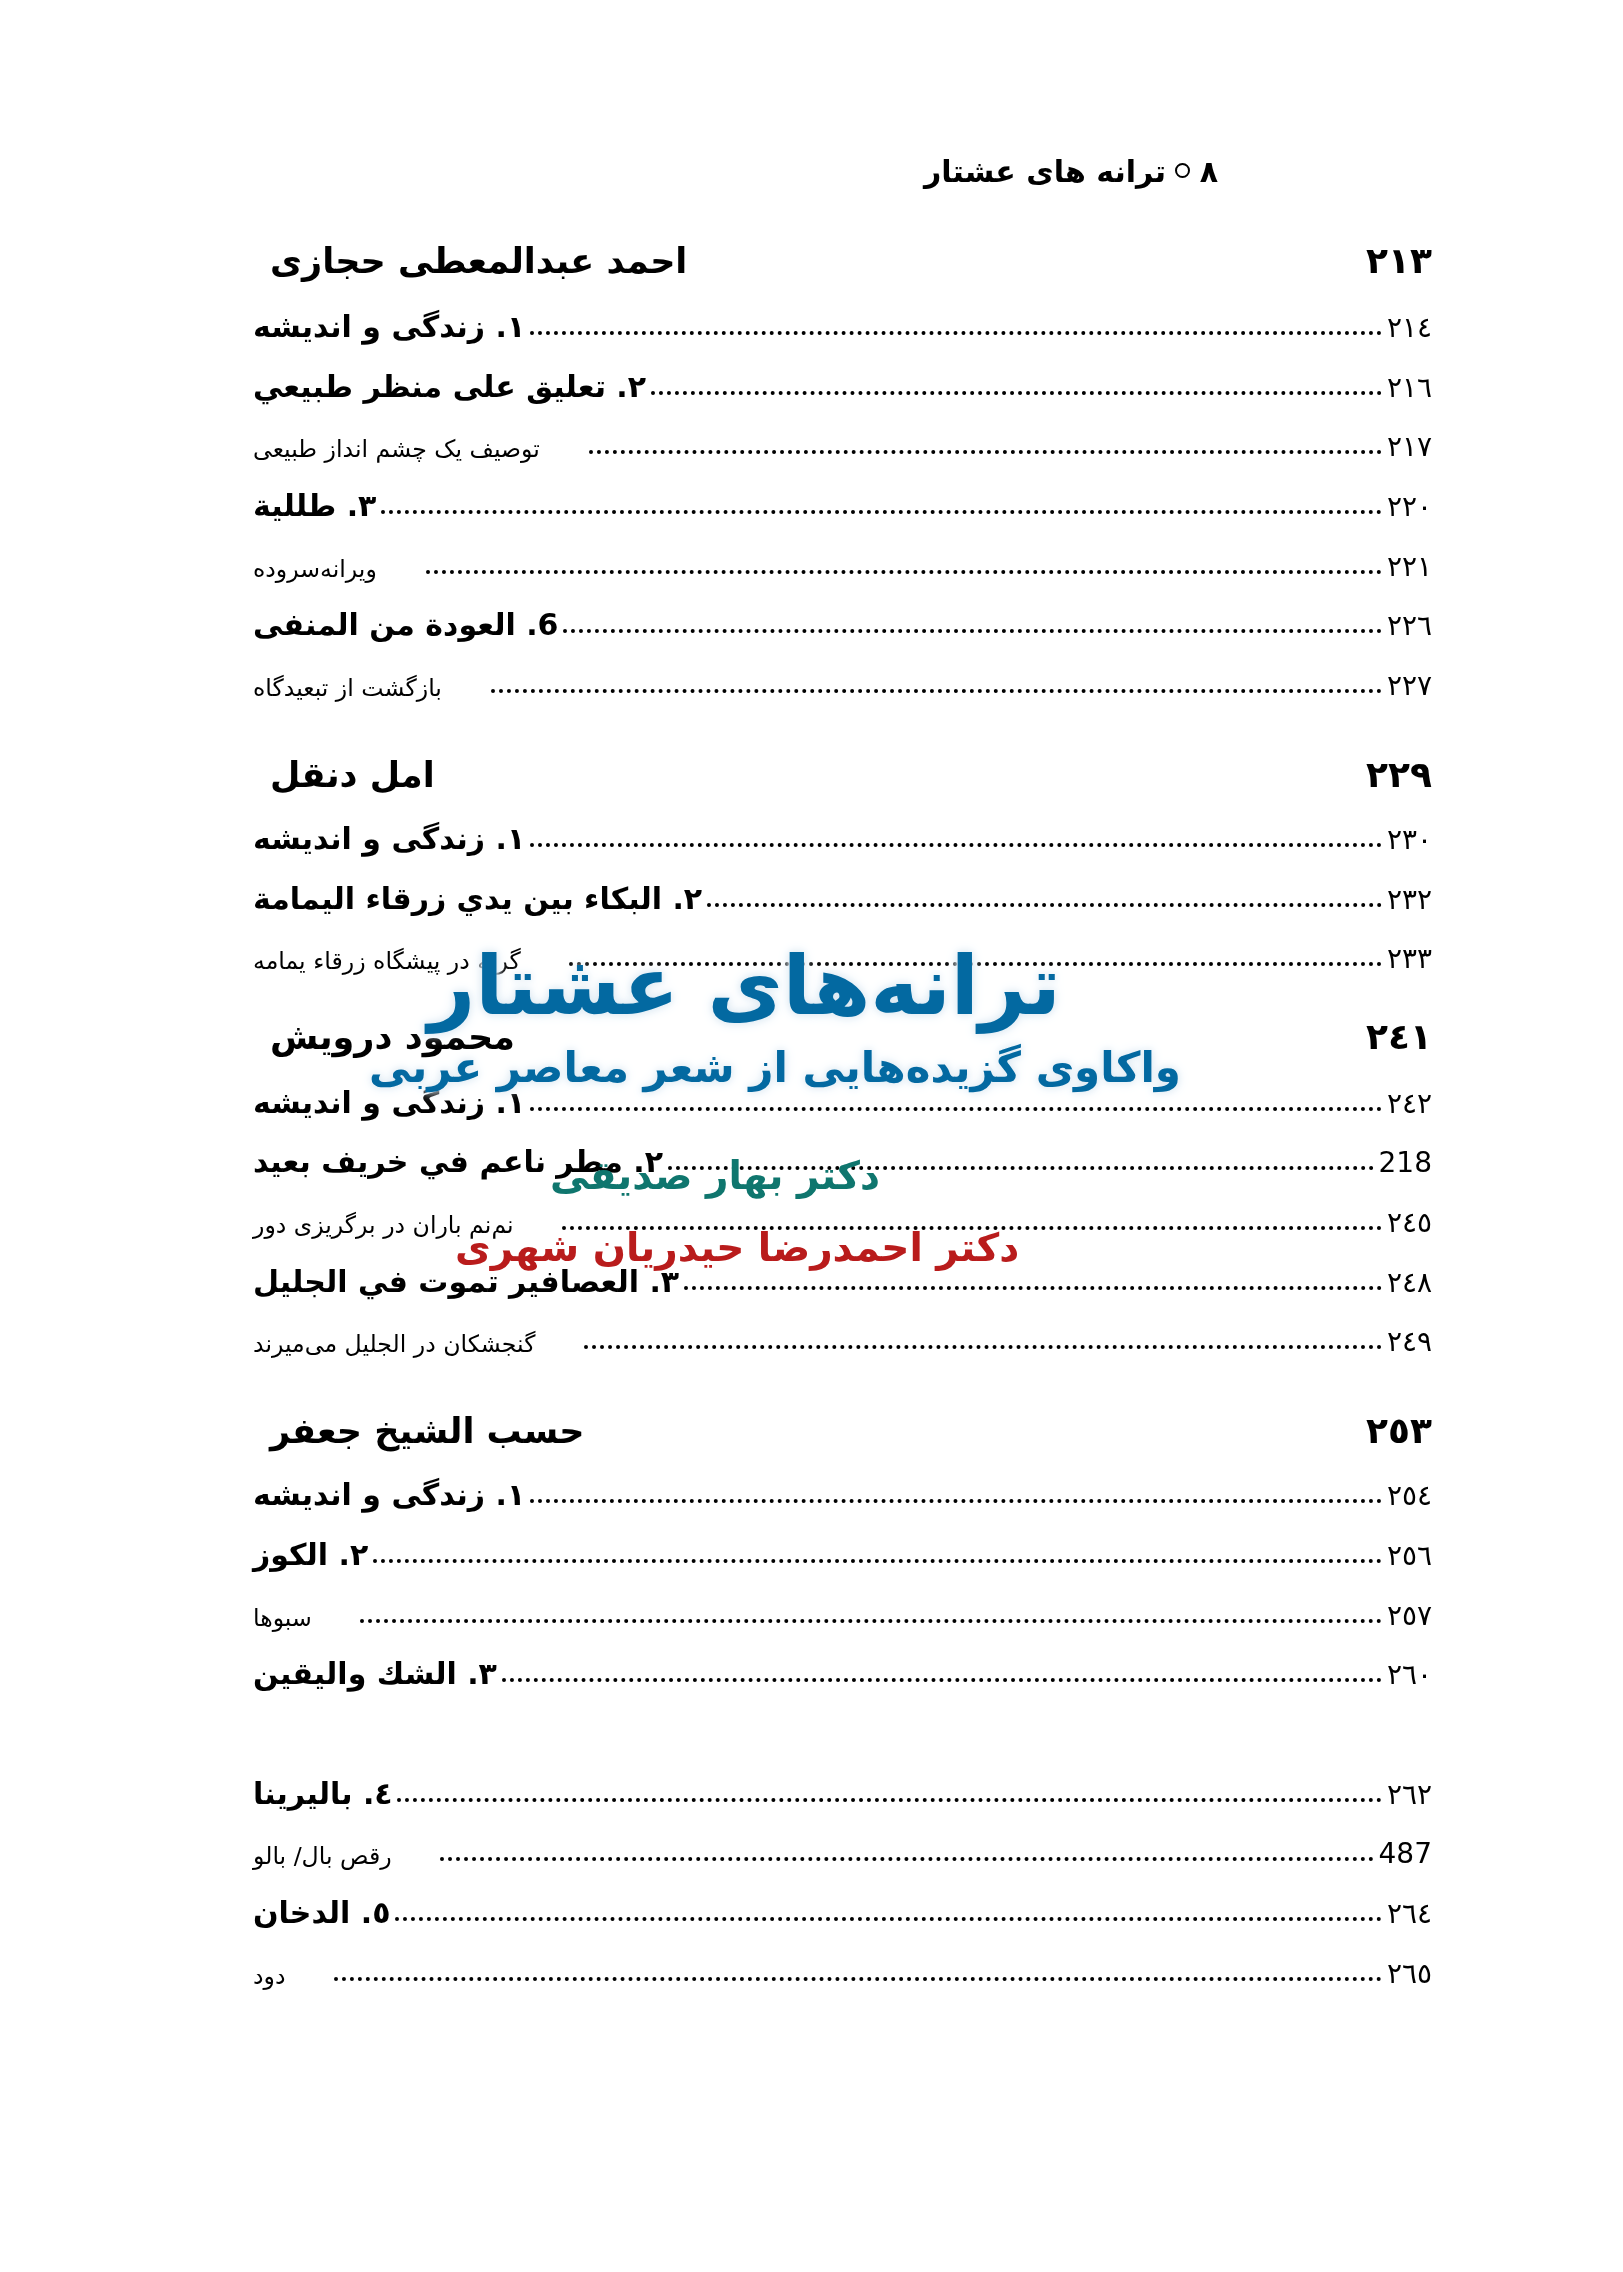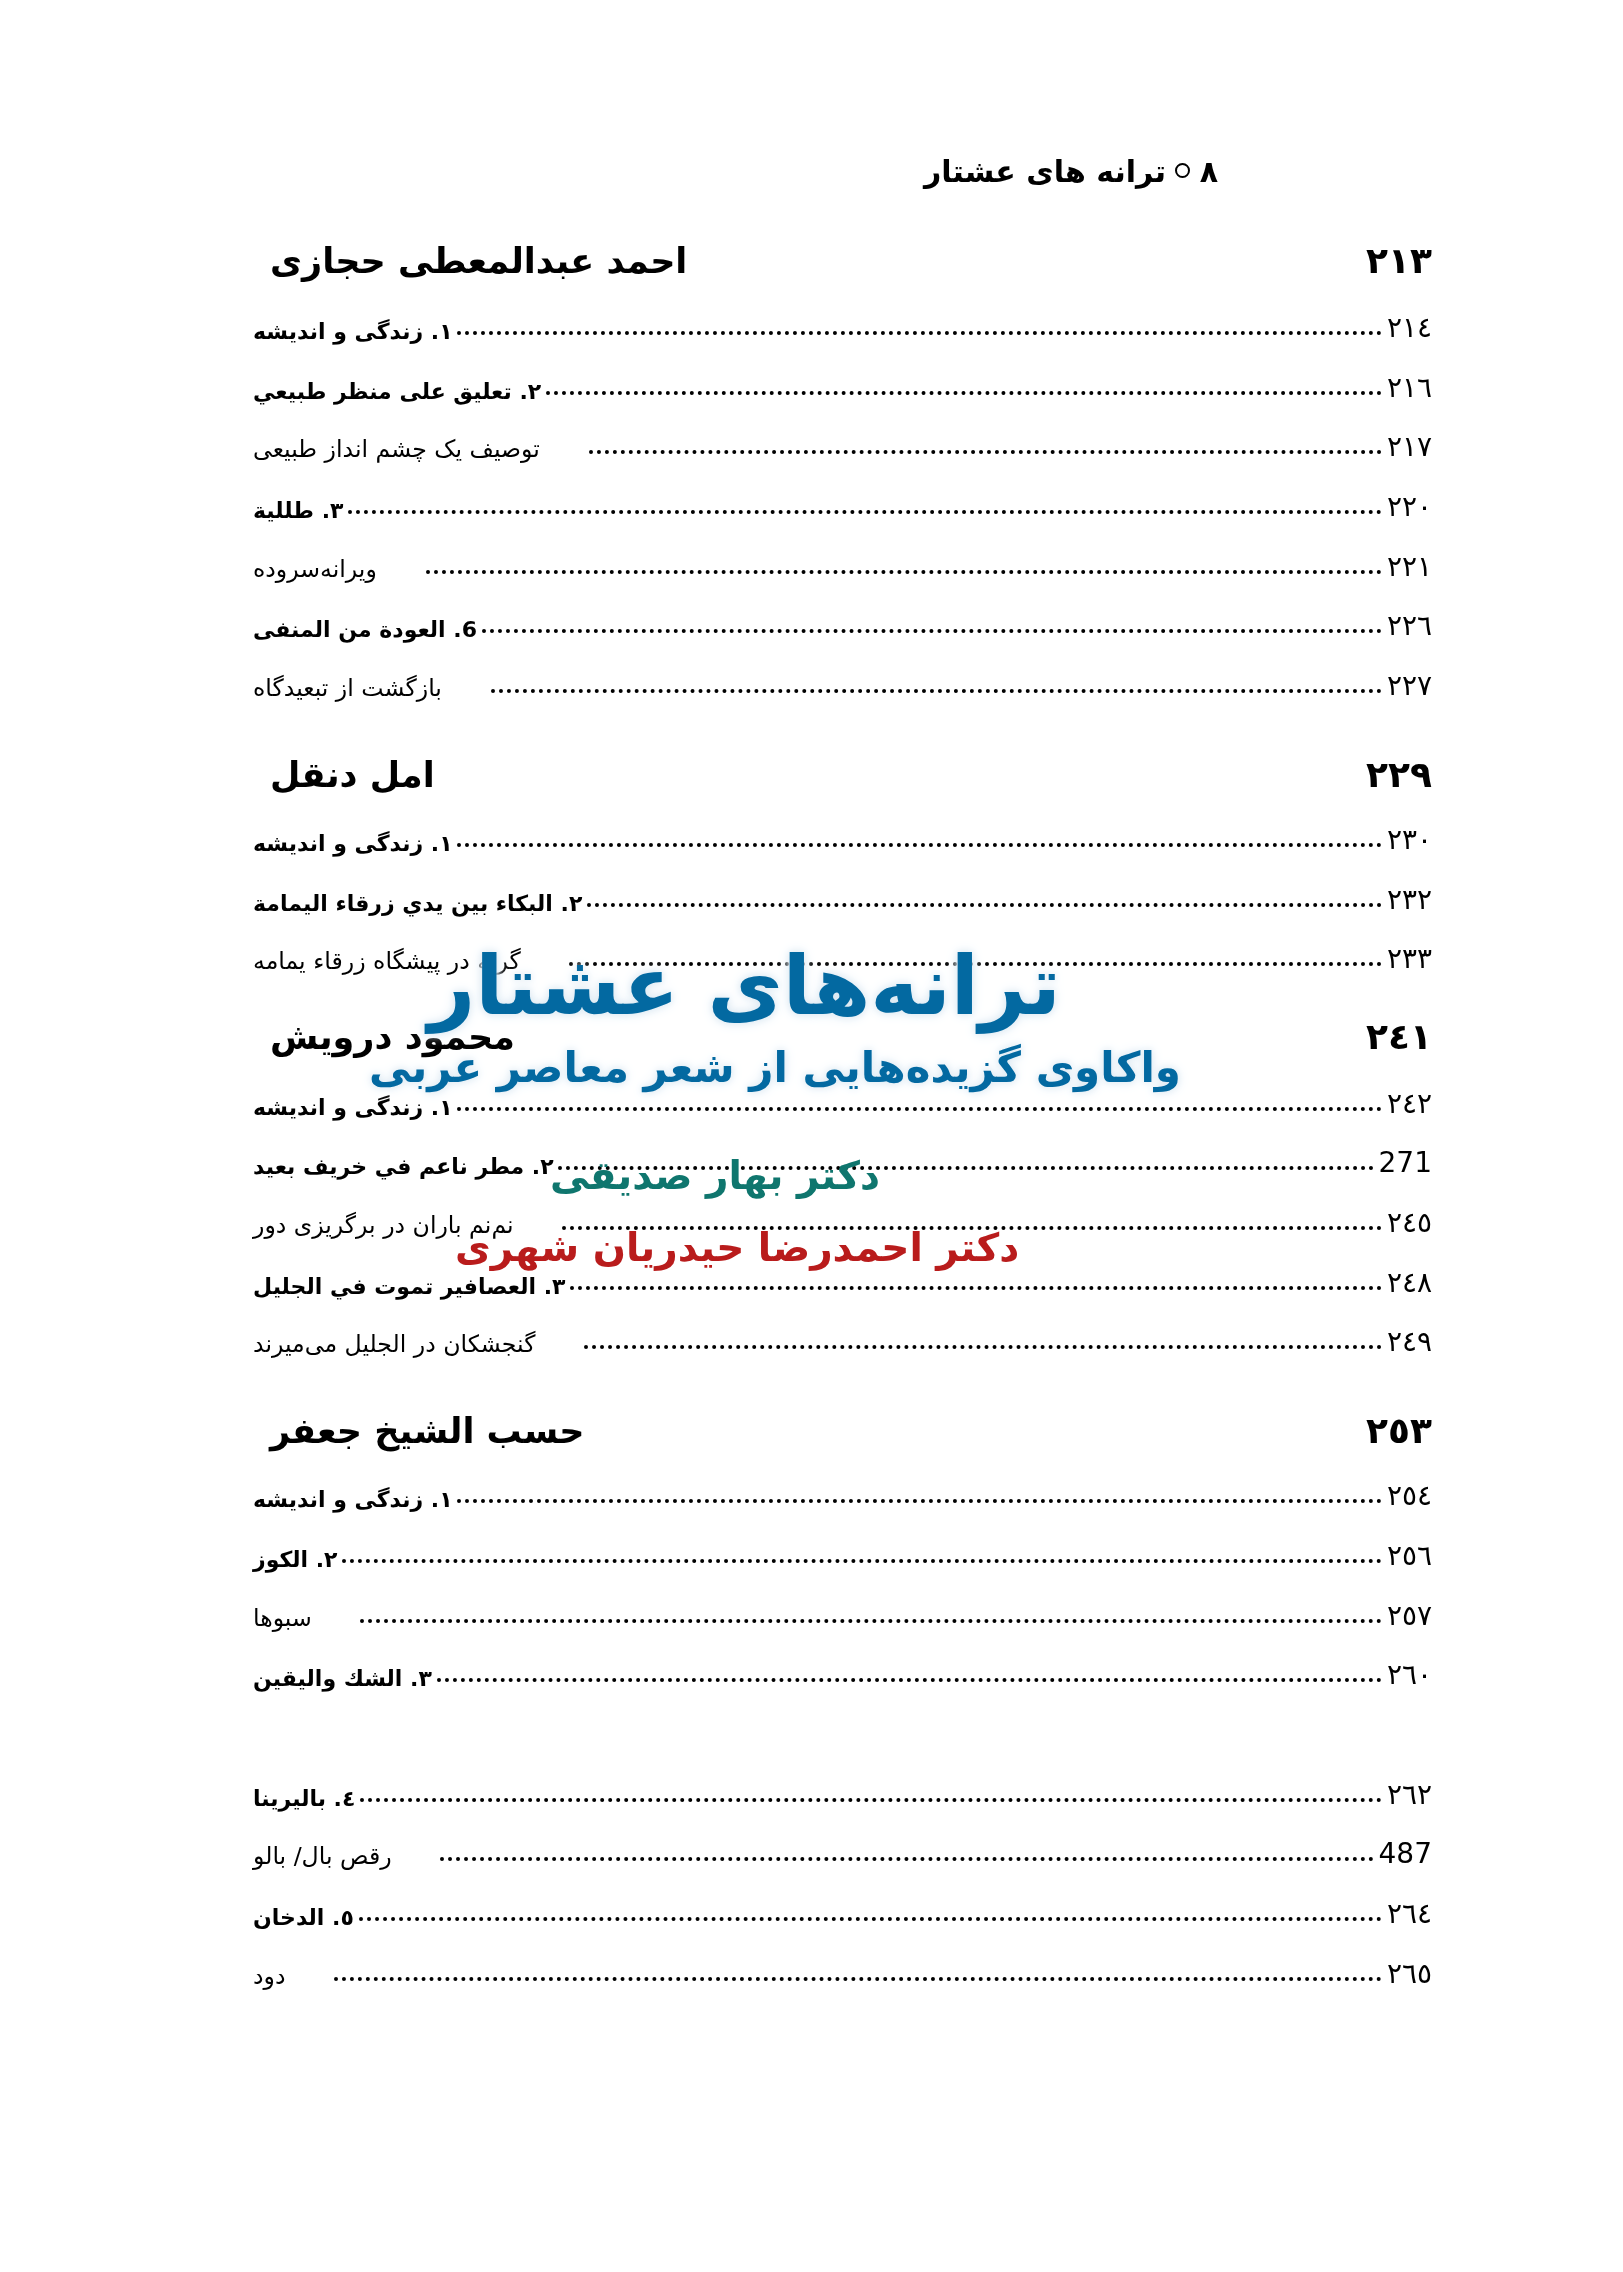--- a/index.html
+++ b/index.html
@@ -75,21 +75,21 @@
       font-weight: bold;
       margin-left: 17px;
     }
     .toc-row.author .leader { border-bottom-color: transparent; }
     .toc-row.author .page-no {
       font-size: 36px;
       font-weight: bold;
     }
     
     .toc-row.poem .title {
-      font-size: 22px;
+      font-size: 30px;
       font-weight: bold;
     }
     .toc-row.poem .page-no {
       font-size: 28px;
     }
     
     .toc-row.trans .title {
       font-size: 23.6px;
       padding-right: 44px;
     }
@@ -211,21 +211,21 @@
     <span class="page-no">۲٤۱</span>
   </div>
   <div class="toc-row poem" style="top:1073px">
     <span class="title">۱. زندگی و اندیشه</span>
     <span class="leader"></span>
     <span class="page-no">۲٤۲</span>
   </div>
   <div class="toc-row poem" style="top:1132px">
     <span class="title">۲. مطر ناعم في خريف بعيد</span>
     <span class="leader"></span>
-    <span class="page-no">271</span>
+    <span class="page-no">218</span>
   </div>
   <div class="toc-row trans" style="top:1192px">
     <span class="title">نم‌نم باران در برگریزی دور</span>
     <span class="leader"></span>
     <span class="page-no">۲٤٥</span>
   </div>
   <div class="toc-row poem" style="top:1252px">
     <span class="title">۳. العصافير تموت في الجليل</span>
     <span class="leader"></span>
     <span class="page-no">۲٤۸</span>

